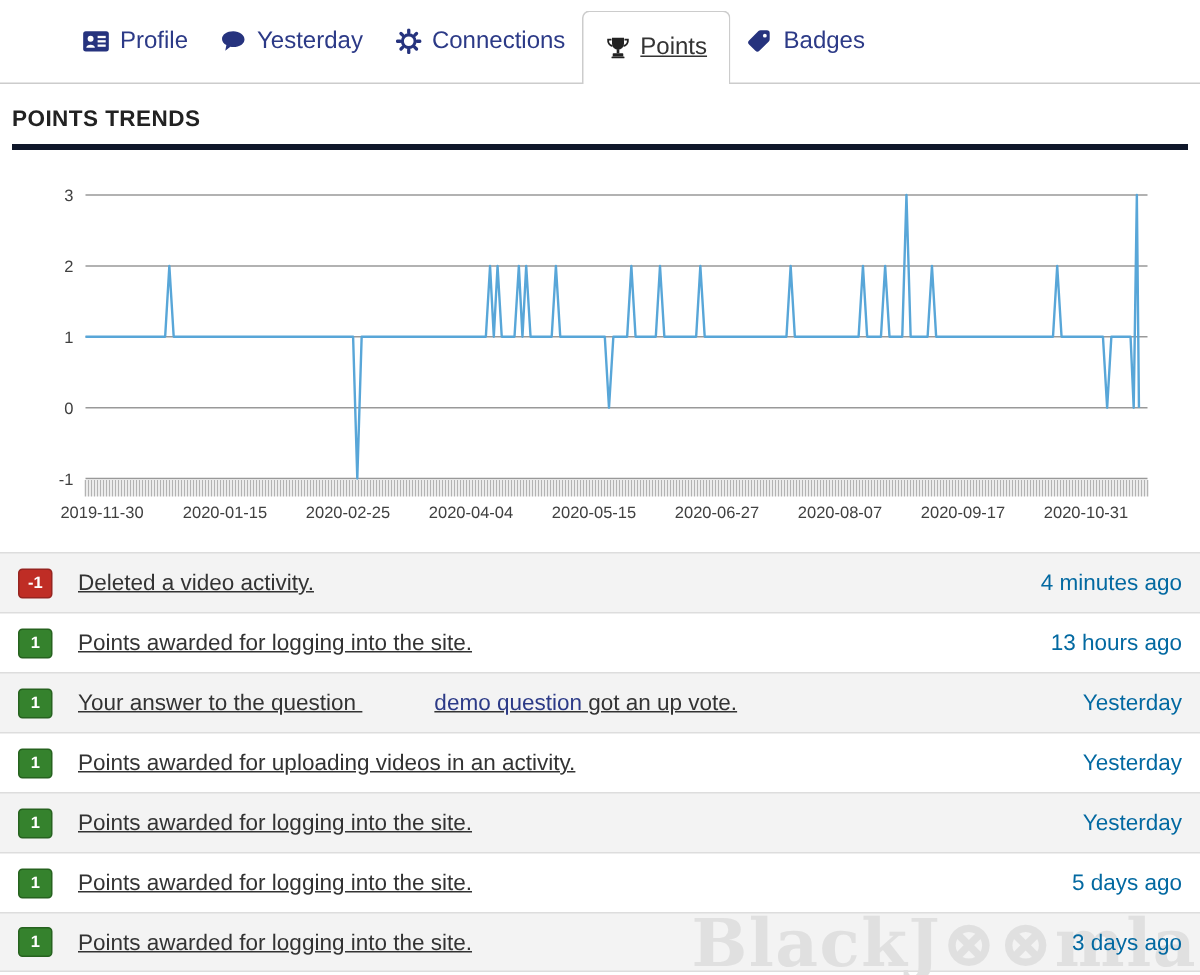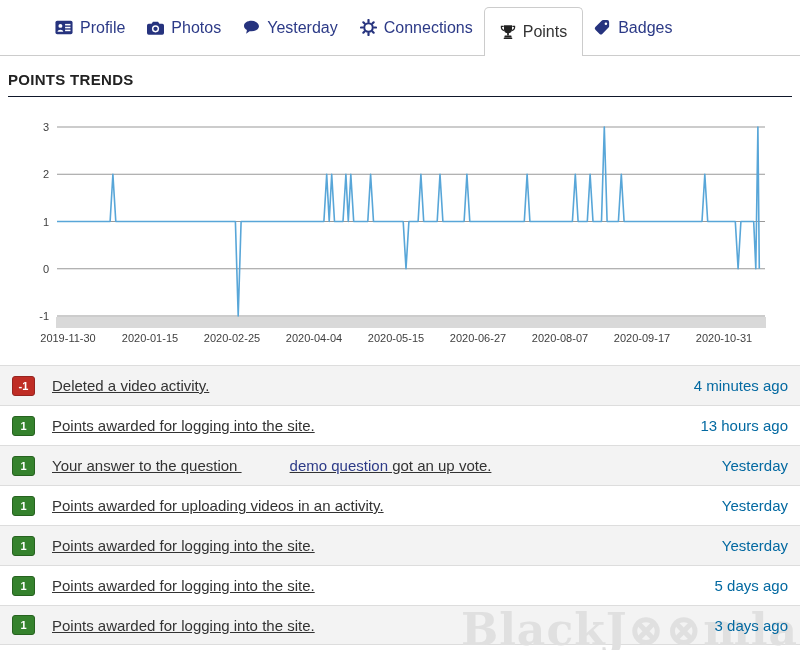--- a/index.html
+++ b/index.html
@@ -14,31 +14,31 @@
     border-bottom:1px solid #cccccc;padding-left:44px;box-sizing:border-box;
   }
   .tab{
     display:flex;align-items:center;gap:7px;cursor:pointer;text-decoration:none;
     color:#2c3a87;font-size:16px;padding:16px 11px;white-space:nowrap;
   }
   .tab .ticon{display:inline-flex;align-items:center;color:#26337e;}
   .tab.active{
     background:#fff;border:1px solid #ccc;border-bottom:none;
     border-radius:5px 5px 0 0;margin-top:7px;margin-bottom:-1px;
-    color:#333;padding:0 15px;
+    color:#333;padding:0 15px;text-decoration:underline;
   }
   .tab.active .ticon{color:#222;}
   .caret{
     display:inline-block;width:0;height:0;margin-left:6px;
     border-left:5px solid transparent;border-right:5px solid transparent;
     border-top:5px solid #2c3a87;
   }
   
   .section-head{
-    margin:0 8px;padding:15px 0 8px 0;border-bottom:1px solid #0f172a;
+    margin:0 8px;padding:15px 0 8px 0;border-bottom:4px solid #0f172a;
   }
   .section-head h2{
     margin:0;font-size:15px;font-weight:bold;color:#222;letter-spacing:.3px;
   }
   
   .chart-wrap{height:252px;margin-top:2px;}
   
   .activity-list{margin-top:14px;}
   .row{
     height:40px;display:flex;align-items:center;box-sizing:border-box;
@@ -72,30 +72,20 @@
       <svg width="18" height="15" viewBox="0 0 20 16">
           <rect x="0.5" y="0.5" width="19" height="15" rx="2" fill="currentColor"></rect>
           <circle cx="6" cy="6.2" r="2.2" fill="#fff"></circle>
           <path d="M2.8 12.8 C2.8 9.8 9.2 9.8 9.2 12.8 Z" fill="#fff"></path>
           <rect x="11.2" y="4" width="6" height="1.7" fill="#fff"></rect>
           <rect x="11.2" y="7.2" width="6" height="1.7" fill="#fff"></rect>
           <rect x="11.2" y="10.4" width="6" height="1.7" fill="#fff"></rect>
         </svg>
     </span>
     <span class="tlabel">Profile</span>
-  </a>
-  <a class="tab">
-    <span class="ticon">
-      <svg width="17" height="14" viewBox="0 0 20 16">
-          <path d="M7 0.5 L13 0.5 L14.6 3 H18 a2 2 0 0 1 2 2 V14 a2 2 0 0 1 -2 2 H2 a2 2 0 0 1 -2 -2 V5 a2 2 0 0 1 2 -2 H5.4 Z" fill="currentColor"></path>
-          <circle cx="10" cy="9" r="4.2" fill="#fff"></circle>
-          <circle cx="10" cy="9" r="2.5" fill="currentColor"></circle>
-        </svg>
-    </span>
-    <span class="tlabel">Photos</span>
   </a>
   <a class="tab">
     <span class="ticon">
       <svg width="17" height="15" viewBox="0 0 20 18">
           <path d="M10 1 C4.9 1 1 3.7 1 7.1 c0 2 1.4 3.8 3.5 4.9 L3.6 16.5 l4.1 -3.1 c.74.12 1.5.2 2.3.2 5.1 0 9 -2.7 9 -6.1 S15.1 1 10 1 Z" fill="currentColor"></path>
         </svg>
     </span>
     <span class="tlabel">Yesterday</span>
   </a>
   <a class="tab">

